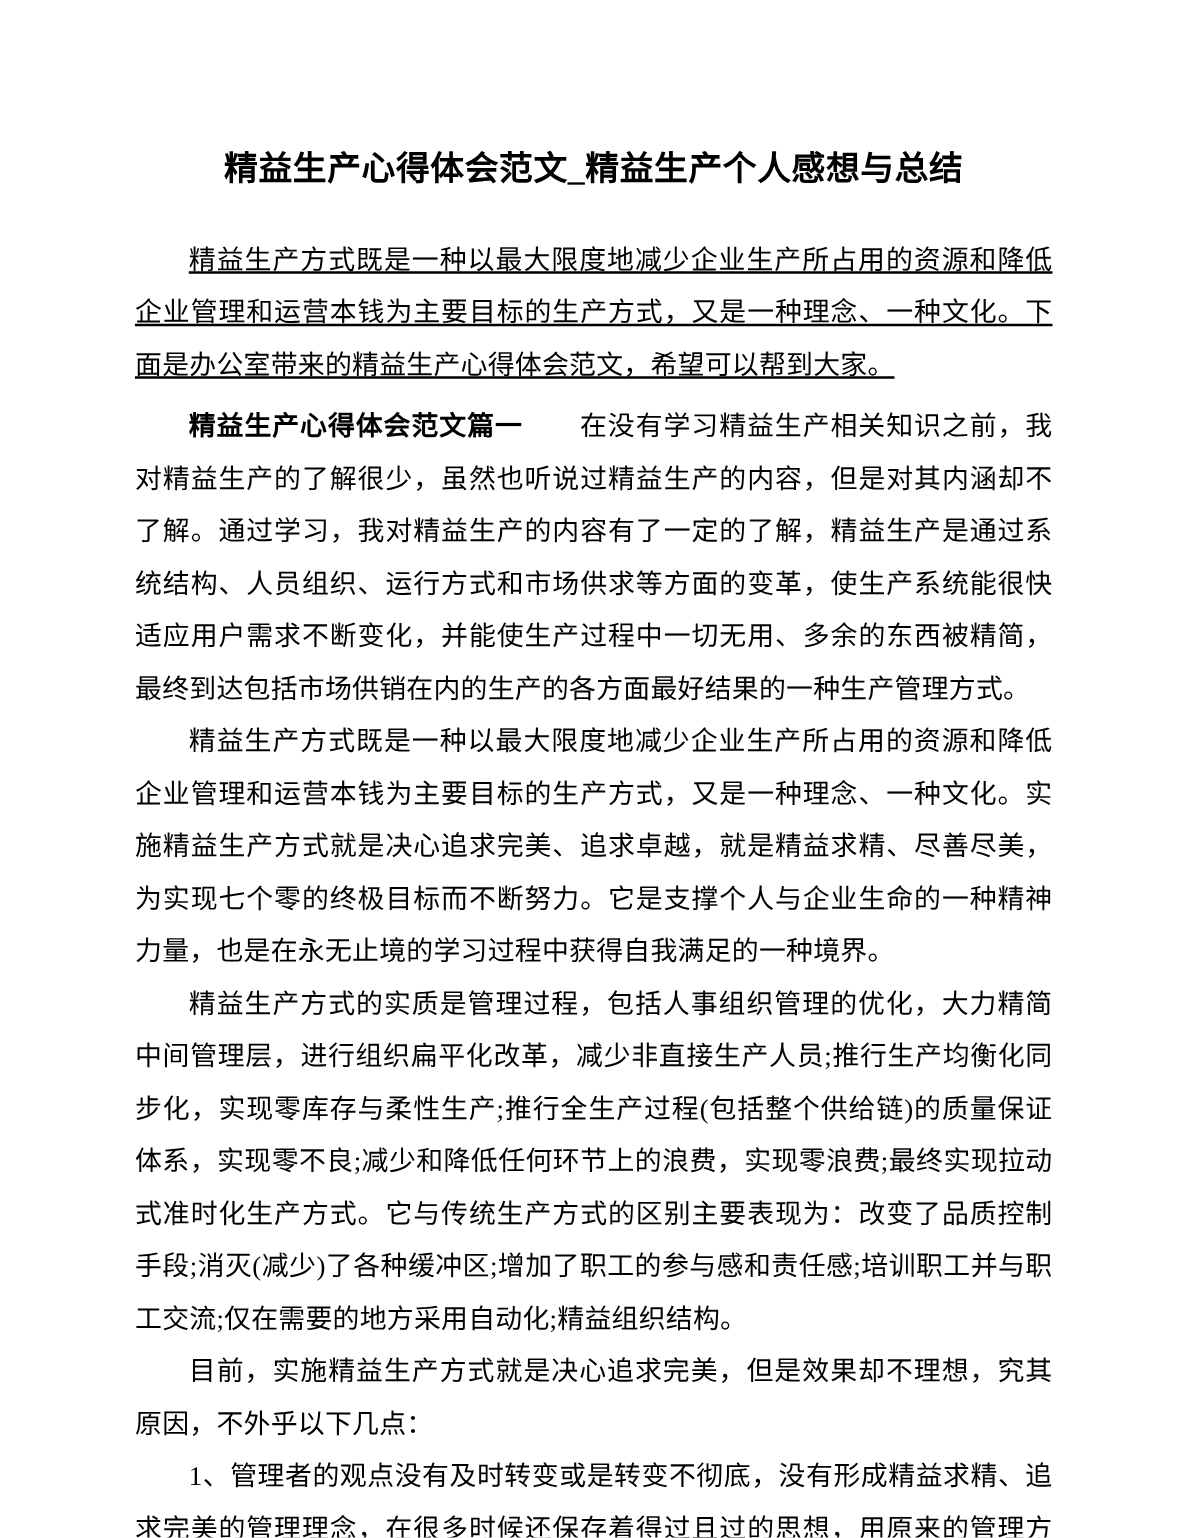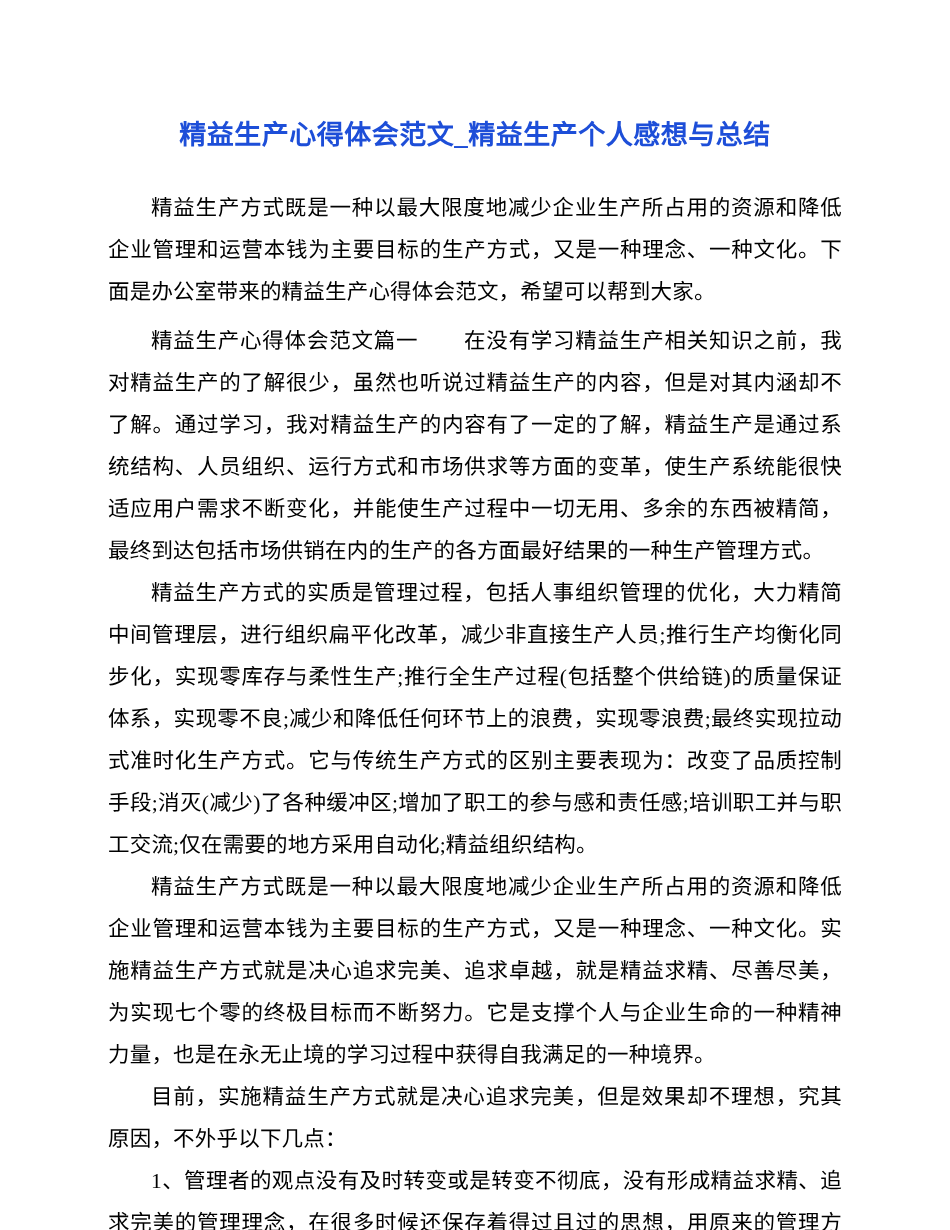--- a/index.html
+++ b/index.html
@@ -18,60 +18,62 @@
     box-sizing: border-box;
     width: 950px;
     height: 1230px;
     padding: 118px 108px 0 108px;
     background: #ffffff;
   }
   .doc-title {
     font-family: "Liberation Serif", "DejaVu Serif", serif;
     font-size: 27px;
     font-weight: bold;
-    color: #1d4ed8;
+    color: #000000;
     text-align: center;
     letter-spacing: 0.5px;
     margin: 0 0 34px 0;
     line-height: 1.3;
   }
   .para {
     font-size: 21.5px;
     line-height: 42px;
     text-align: justify;
     text-justify: inter-ideograph;
     margin: 0;
     letter-spacing: 0.2px;
   }
   .indent {
     text-indent: 2em;
   }
   .gap-after {
     margin-bottom: 7px;
+    text-decoration: underline;
   }
   .seg-title {
     display: inline;
+    font-weight: bold;
   }
   .seg-spacer {
     display: inline-block;
     width: 2.1em;
   }
 </style>
 </head>
 <body>
 
 <div class="page">
 
   <h1 class="doc-title">精益生产心得体会范文_精益生产个人感想与总结</h1>
 
   <p class="para indent gap-after">精益生产方式既是一种以最大限度地减少企业生产所占用的资源和降低企业管理和运营本钱为主要目标的生产方式，又是一种理念、一种文化。下面是办公室带来的精益生产心得体会范文，希望可以帮到大家。</p>
 
   <p class="para indent"><span class="seg-title">精益生产心得体会范文篇一</span><span class="seg-spacer"></span><span>在没有学习精益生产相关知识之前，我对精益生产的了解很少，虽然也听说过精益生产的内容，但是对其内涵却不了解。通过学习，我对精益生产的内容有了一定的了解，精益生产是通过系统结构、人员组织、运行方式和市场供求等方面的变革，使生产系统能很快适应用户需求不断变化，并能使生产过程中一切无用、多余的东西被精简，最终到达包括市场供销在内的生产的各方面最好结果的一种生产管理方式。</span></p>
 
+  <p class="para indent">精益生产方式既是一种以最大限度地减少企业生产所占用的资源和降低企业管理和运营本钱为主要目标的生产方式，又是一种理念、一种文化。实施精益生产方式就是决心追求完美、追求卓越，就是精益求精、尽善尽美，为实现七个零的终极目标而不断努力。它是支撑个人与企业生命的一种精神力量，也是在永无止境的学习过程中获得自我满足的一种境界。</p>
+
   <p class="para indent">精益生产方式的实质是管理过程，包括人事组织管理的优化，大力精简中间管理层，进行组织扁平化改革，减少非直接生产人员;推行生产均衡化同步化，实现零库存与柔性生产;推行全生产过程(包括整个供给链)的质量保证体系，实现零不良;减少和降低任何环节上的浪费，实现零浪费;最终实现拉动式准时化生产方式。它与传统生产方式的区别主要表现为：改变了品质控制手段;消灭(减少)了各种缓冲区;增加了职工的参与感和责任感;培训职工并与职工交流;仅在需要的地方采用自动化;精益组织结构。</p>
-
-  <p class="para indent">精益生产方式既是一种以最大限度地减少企业生产所占用的资源和降低企业管理和运营本钱为主要目标的生产方式，又是一种理念、一种文化。实施精益生产方式就是决心追求完美、追求卓越，就是精益求精、尽善尽美，为实现七个零的终极目标而不断努力。它是支撑个人与企业生命的一种精神力量，也是在永无止境的学习过程中获得自我满足的一种境界。</p>
 
   <p class="para indent">目前，实施精益生产方式就是决心追求完美，但是效果却不理想，究其原因，不外乎以下几点：</p>
 
   <p class="para indent">1、管理者的观点没有及时转变或是转变不彻底，没有形成精益求精、追求完美的管理理念，在很多时候还保存着得过且过的思想，用原来的管理方式来处理</p>
 
 </div>
 
 </body></html>

